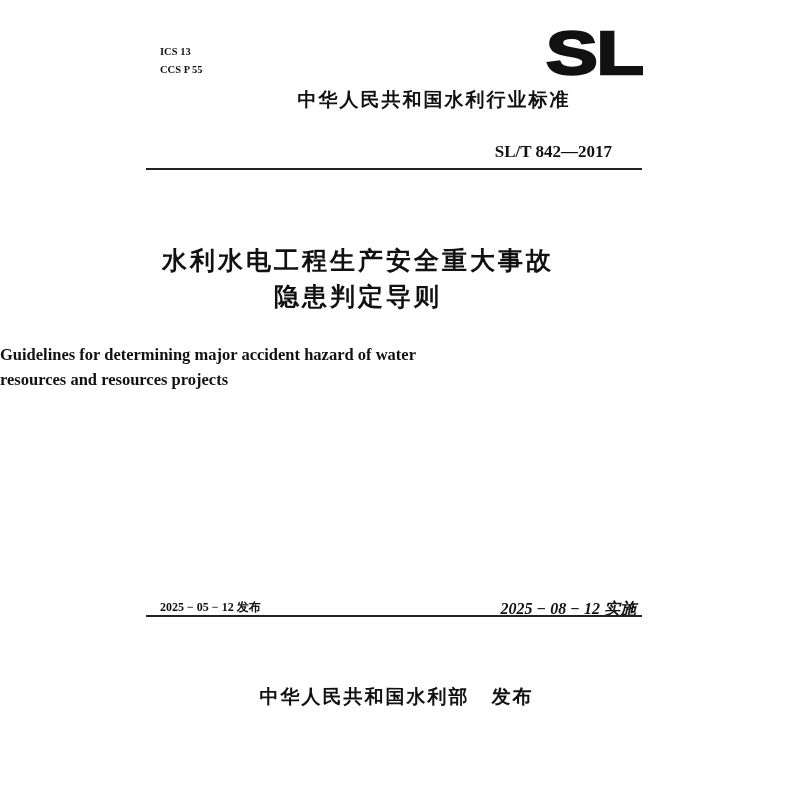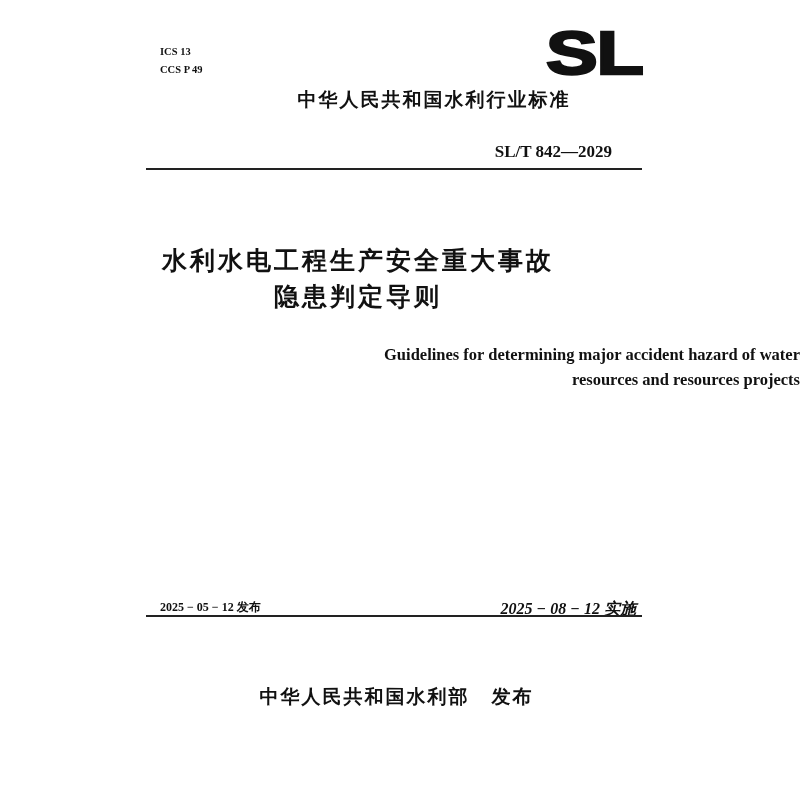--- a/index.html
+++ b/index.html
@@ -7,40 +7,40 @@
     .abs { position: absolute; }
     .serif-b { font-family: "Liberation Serif", "DejaVu Serif", serif; font-weight: bold; margin-top: 16px; }
     .sans-b { font-family: "DejaVu Sans", "Liberation Sans", sans-serif; font-weight: bold; }
     .codes { left: 160px; top: 27px; font-size: 10.5px; line-height: 18px; }
     .logo { left: 546px; top: 22px; font-family: "Liberation Sans", "DejaVu Sans", sans-serif; font-weight: 900; font-size: 62px; letter-spacing: -1px; line-height: 62px; transform: scaleX(1.25); transform-origin: left top; -webkit-text-stroke: 2.5px #111; }
     .std-type { left: 0; width: 800px; top: 87px; text-align: center; font-size: 19px; letter-spacing: 2px; padding-left: 36px; }
     .std-type span { position: relative; left: -2px; }
     .std-code { right: 188px; top: 126px; font-size: 17px; }
     .rule { left: 146px; width: 496px; height: 2px; background: #222; }
     .title-cn { left: 0; width: 716px; text-align: center; font-size: 25px; letter-spacing: 3px; line-height: 36px; }
-    .title-en { left: 0; width: 800px; text-align: right; font-size: 16.5px; line-height: 26px; }
+    .title-en { left: 0; width: 800px; text-align: left; font-size: 16.5px; line-height: 26px; }
     .date-l { left: 160px; top: 583px; font-size: 12px; }
     .date-r { right: 164px; top: 583px; font-size: 16px; font-style: italic; }
     .publisher { left: 0; width: 793px; top: 684px; text-align: center; font-size: 19px; letter-spacing: 2px; }
   </style>
 </head>
 <body>
 
 <div class="abs codes serif-b">
   <div>ICS 13</div>
-  <div>CCS P 49</div>
+  <div>CCS P 55</div>
 </div>
 
 <div class="abs logo">SL</div>
 
 <div class="abs std-type sans-b">
   <span>中华人民共和国水利行业标准</span>
 </div>
 
-<div class="abs std-code serif-b">SL/T 842—2029</div>
+<div class="abs std-code serif-b">SL/T 842—2017</div>
 
 <div class="abs rule" style="top:168px;"></div>
 
 <div class="abs title-cn sans-b" style="top:243px;">水利水电工程生产安全重大事故</div>
 <div class="abs title-cn sans-b" style="top:279px;">隐患判定导则</div>
 
 <div class="abs title-en serif-b" style="top:326px;">Guidelines for determining major accident hazard of water</div>
 <div class="abs title-en serif-b" style="top:351px;">resources and resources projects</div>
 
 <div class="abs date-l serif-b">2025 − 05 − 12 发布</div>

